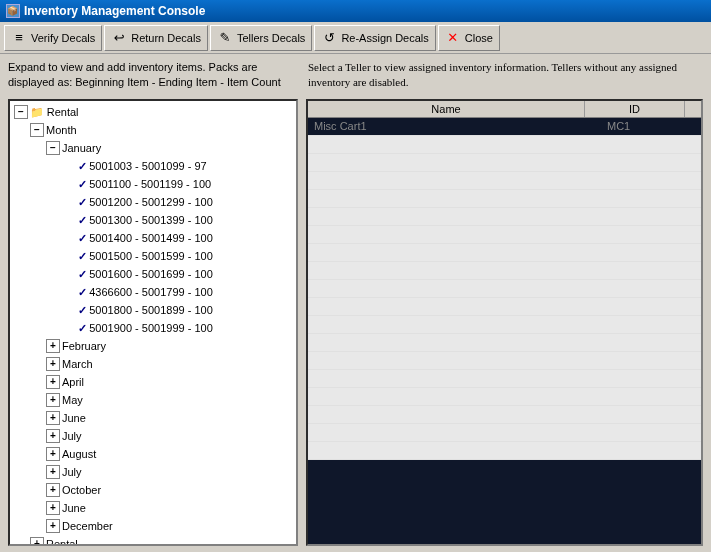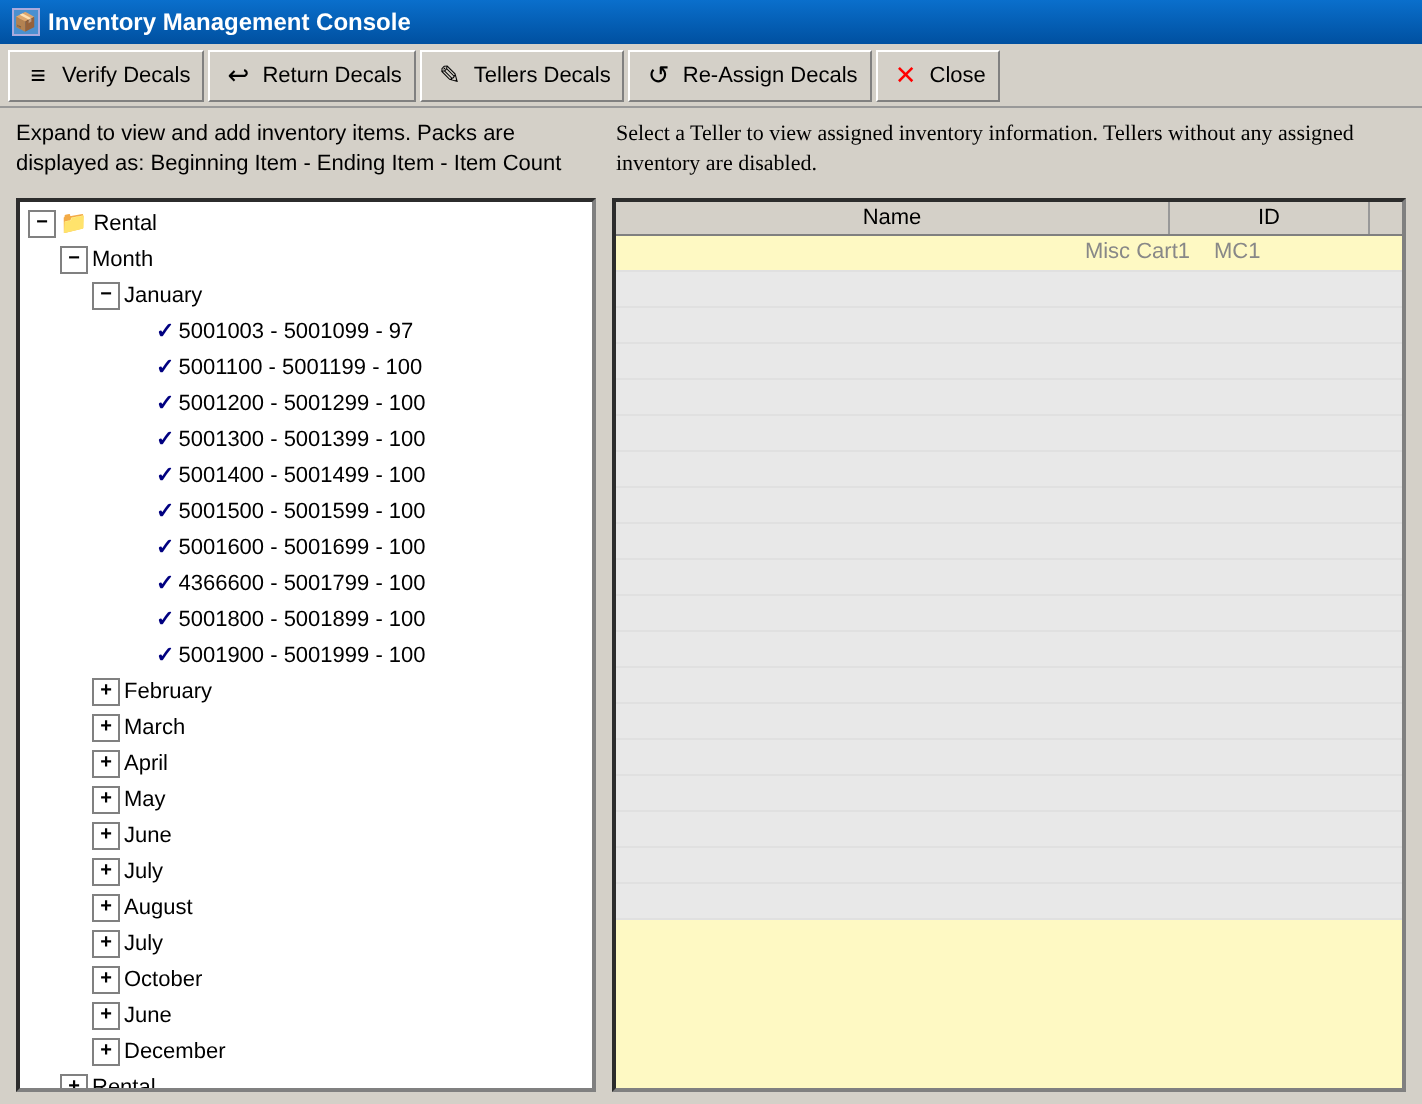--- a/index.html
+++ b/index.html
@@ -163,21 +163,21 @@
     }
     .folder-icon {
       margin-right: 3px;
       font-size: 11px;
     }
 
     
     .right-panel {
       flex: 1;
       border: 2px inset #808080;
-      background: #fef9c3;
+      background: #0f172a;
       overflow: hidden;
       display: flex;
       flex-direction: column;
     }
     .teller-table-wrapper {
       display: flex;
       flex-direction: column;
       height: 100%;
       overflow: hidden;
     }
@@ -212,21 +212,21 @@
     .table-row.disabled {
       background: #e8e8e8;
     }
     .table-cell {
       padding: 0 6px;
       font-size: 11px;
       color: #999;
       white-space: nowrap;
       overflow: hidden;
     }
-    .table-cell.name-col { flex: 1; text-align: right; }
+    .table-cell.name-col { flex: 1; text-align: left; }
     .table-cell.id-col { flex: 0 0 100px; }
     .table-row.first-row .table-cell {
       color: #888;
     }
 
     
     ::-webkit-scrollbar { width: 16px; }
     ::-webkit-scrollbar-track { background: #d4d0c8; }
     ::-webkit-scrollbar-thumb {
       background: #c0bdb5;

